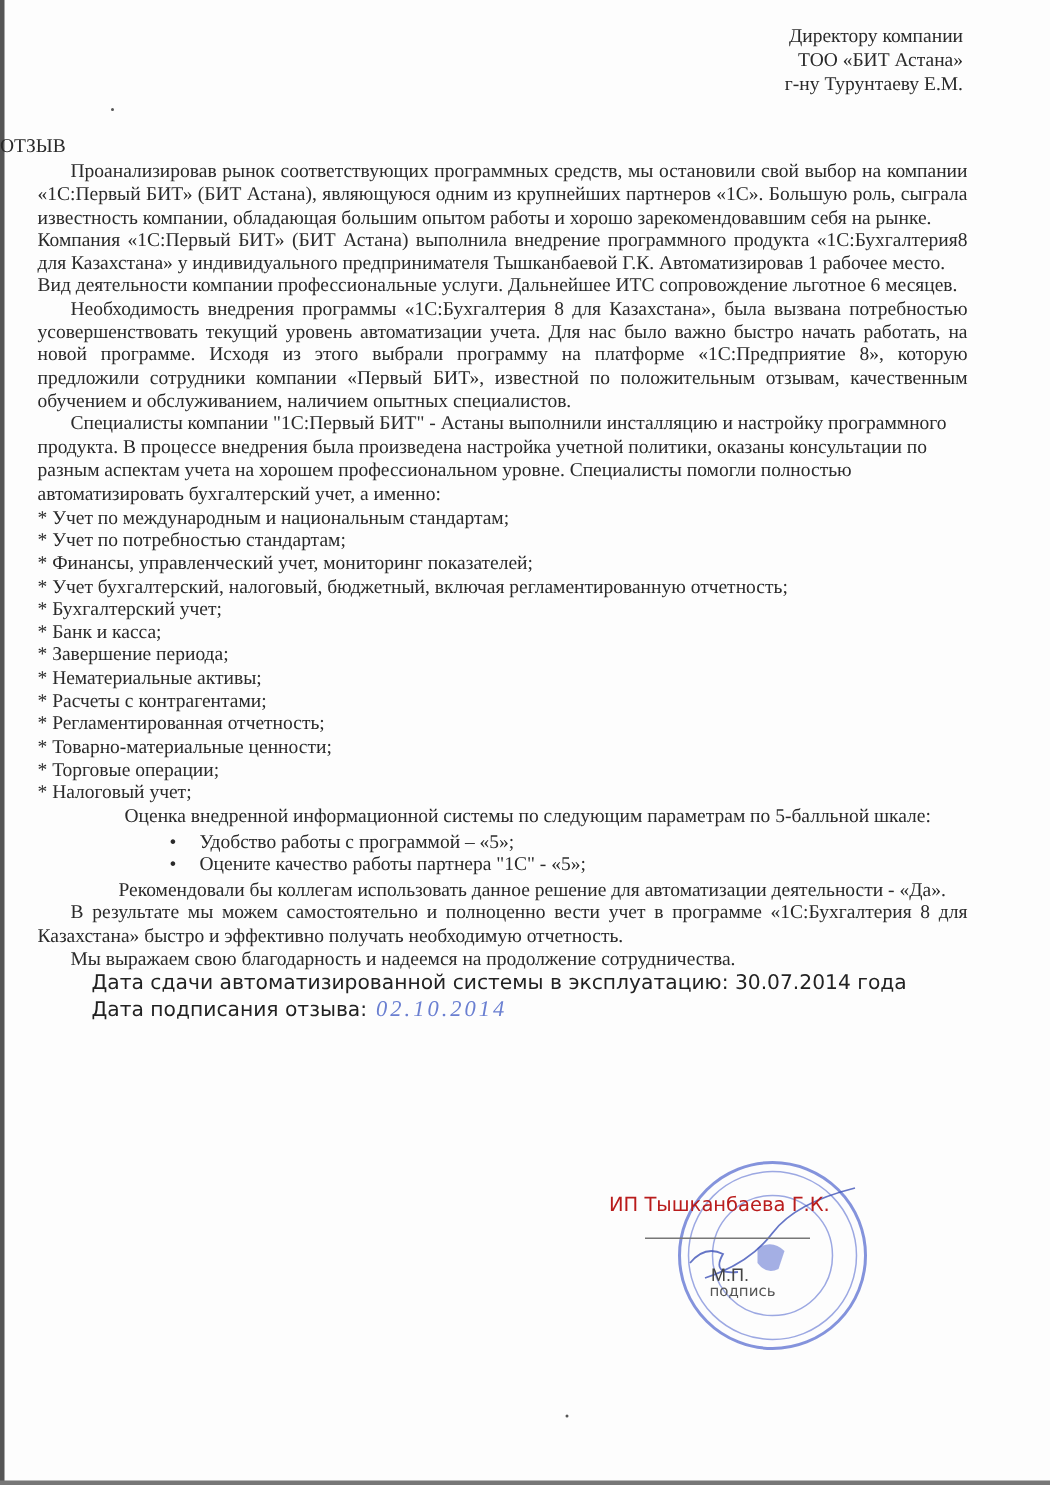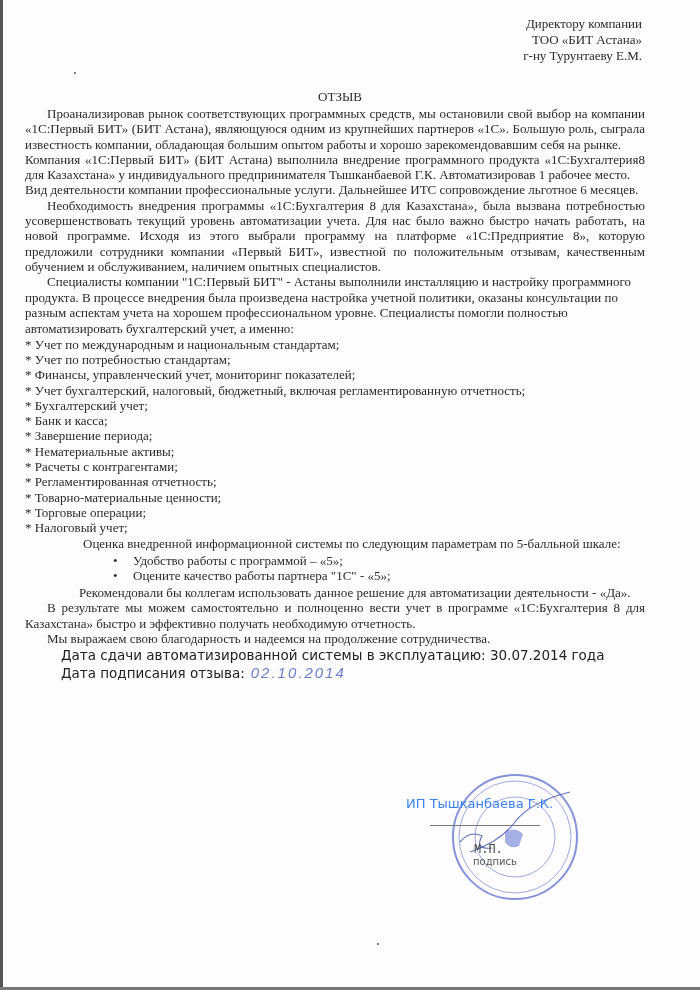--- a/index.html
+++ b/index.html
@@ -1,38 +1,38 @@
 <!DOCTYPE html>
 <html><head>
 <meta charset="utf-8">
 <style>
   html, body { margin:0; padding:0; }
   body { width:700px; height:990px; background:#fdfdfd; position:relative; overflow:hidden;
          font-family:"Liberation Serif", serif; color:#2a2a2a; }
   .edge-left { position:absolute; left:0; top:0; width:3px; height:990px; background:#555; }
   .edge-bottom { position:absolute; left:0; bottom:0; width:700px; height:3px; background:#777; }
   .addressee { position:absolute; right:58px; top:16px; text-align:right; font-size:13px; line-height:16px; }
-  .title { position:absolute; left:0; width:680px; top:89px; text-align:center; font-size:13px; }
+  .title { position:absolute; left:0; width:680px; top:89px; font-size:13px; }
   .body { position:absolute; left:25px; width:620px; top:106px; font-size:13px; line-height:15.3px; text-align:justify; }
   .body p { margin:0; }
   .ind { text-indent:22px; }
   .p-spec { line-height:15.6px; text-align:left; }
   .list { margin:0; padding:0; list-style:none; }
   .list li { line-height:15.3px; }
   .rating-head { padding-left:58px; }
   .ratings { margin:2px 0 0 0; padding:0 0 0 88px; list-style:none; }
   .ratings li { line-height:15.6px; position:relative; padding-left:20px; }
   .ratings li::before { content:"\2022"; position:absolute; left:0; }
   .rec { padding-left:54px; margin-top:1px !important; }
   .sans { font-family:"DejaVu Sans", sans-serif; font-size:13.5px; line-height:18px; color:#222;margin-left:36px; }
-  .hand { font-family:Liberation Sans, sans-serif; font-style:italic; color:#6a7fd1; font-size:15px; letter-spacing:2px; margin-left:6px; }
-  .sign-name { position:absolute; left:406px; top:796px; font-family:"DejaVu Sans", sans-serif; font-size:13px; color:#3b82f6; }
+  .hand { font-family:Liberation Serif, serif; font-style:italic; color:#6a7fd1; font-size:15px; letter-spacing:2px; margin-left:6px; }
+  .sign-name { position:absolute; left:406px; top:796px; font-family:"DejaVu Sans", sans-serif; font-size:13px; color:#b91c1c; }
   .sign-line { position:absolute; left:430px; top:825px; width:110px; border-top:1px solid #777; }
   .sign-label { position:absolute; left:473px; top:856px; font-family:"DejaVu Sans", sans-serif; font-size:10px; color:#555; }
-  .mp-label { position:absolute; left:474px; top:843px; font-family:Liberation Mono, monospace; font-size:12px; color:#444; }
+  .mp-label { position:absolute; left:474px; top:843px; font-family:Liberation Sans, sans-serif; font-size:12px; color:#444; }
   .stamp { position:absolute; left:450px; top:772px; width:130px; height:130px; }
   .dot { position:absolute; width:2px; height:2px; background:#555; border-radius:1px; }
 </style>
 </head>
 <body>
 
 <div class="edge-left"></div>
 <div class="edge-bottom"></div>
 <div class="dot" style="left:74px;top:72px;"></div>
 <div class="dot" style="left:377px;top:943px;"></div>

